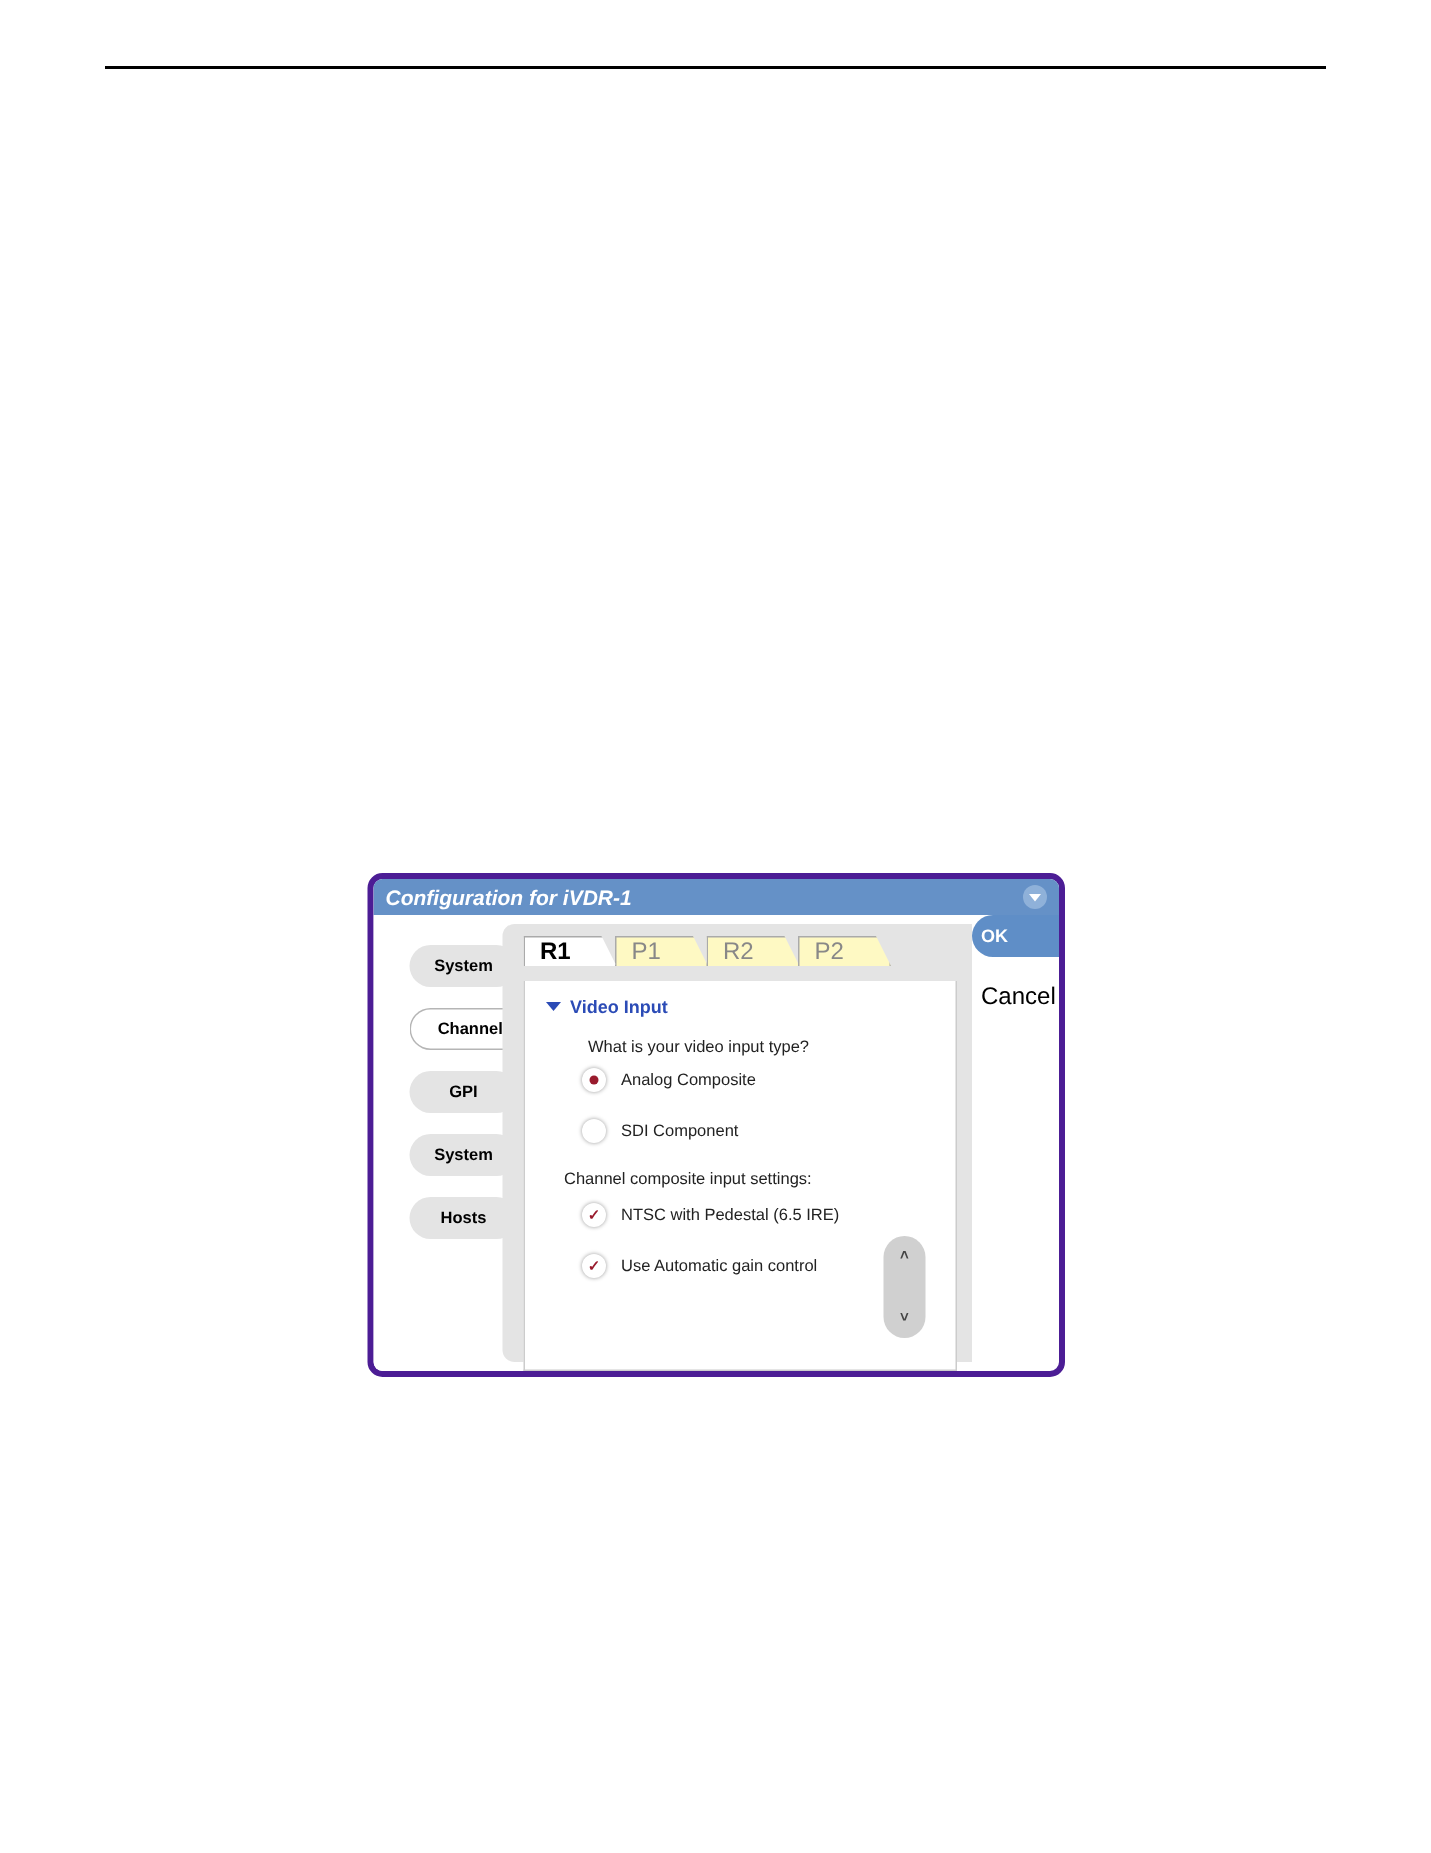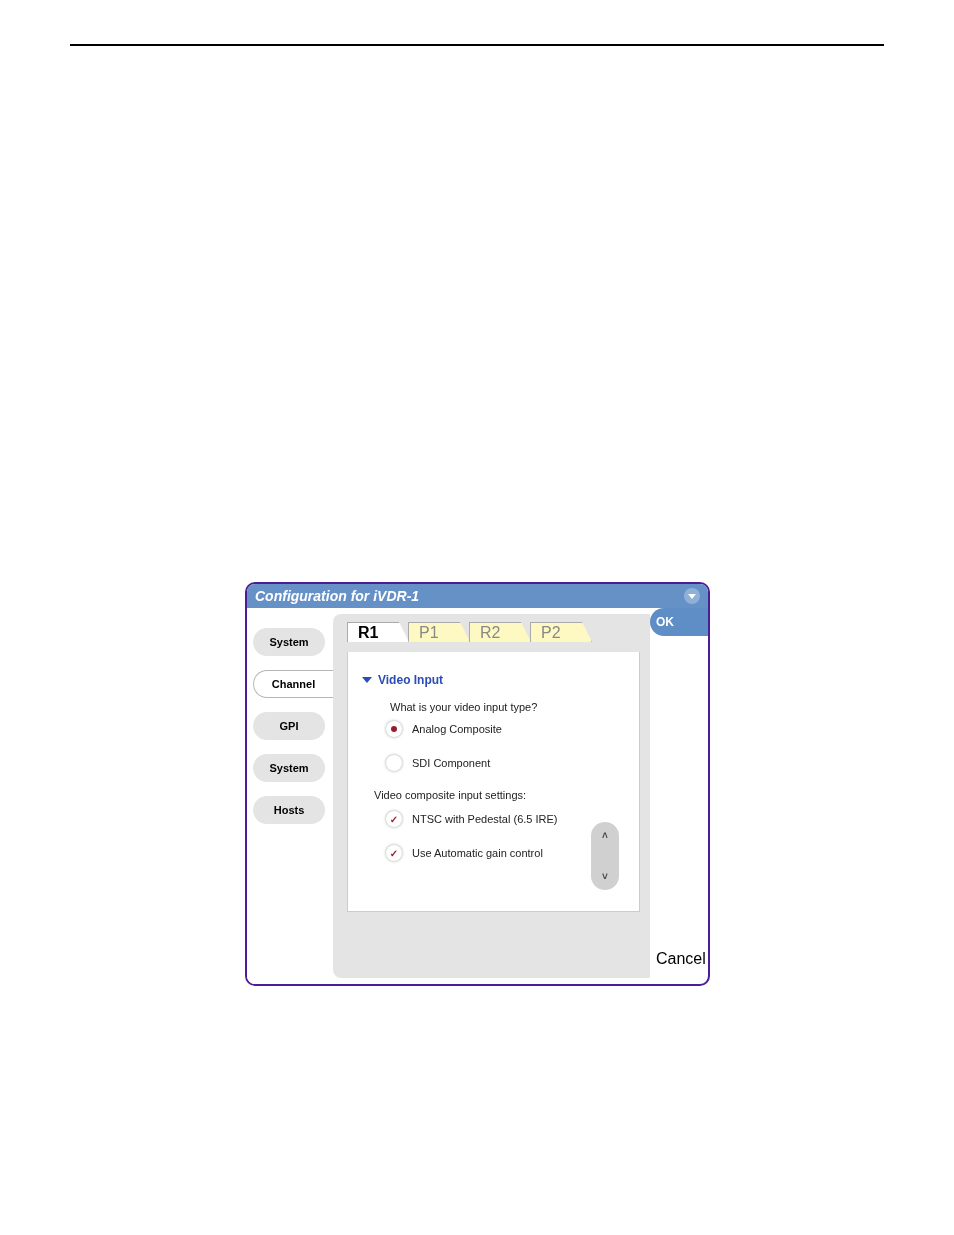--- a/index.html
+++ b/index.html
@@ -16,22 +16,22 @@
     left: 70px;
     right: 70px;
     height: 2px;
     background: #000;
   }
   .dialog-wrap {
     position: absolute;
     top: 582px;
     left: 245px;
     width: 465px;
-    height: 404px;
-    border: 2px solid #4c1d95;
+    height: 336px;
+    border: 4px solid #4c1d95;
     border-radius: 10px;
     overflow: hidden;
     background: #ffffff;
   }
   .titlebar {
     background: #6591c7;
     color: #ffffff;
     font-style: italic;
     font-weight: bold;
     font-size: 14px;
@@ -56,21 +56,21 @@
   .body-area {
     display: flex;
     height: calc(100% - 24px);
   }
   .sidebar {
     width: 86px;
     padding-top: 20px;
     display: flex;
     flex-direction: column;
     gap: 14px;
-    padding-left: 6px;
+    padding-left: 24px;
     background: #ffffff;
   }
   .side-pill {
     width: 72px;
     height: 28px;
     border-radius: 14px;
     background: #e4e4e4;
     color: #000;
     font-size: 11px;
     font-weight: bold;
@@ -132,21 +132,20 @@
     color: #222;
   }
   .section-head {
     color: #2b4bb6;
     font-weight: bold;
     font-size: 12px;
     display: flex;
     align-items: center;
     gap: 6px;
     margin-bottom: 14px;
-    margin-top: 11px;
   }
   .disclosure {
     width: 0;
     height: 0;
     border-left: 5px solid transparent;
     border-right: 5px solid transparent;
     border-top: 6px solid #2b4bb6;
     display: inline-block;
   }
   .question {
@@ -200,21 +199,21 @@
     flex-direction: column;
     justify-content: space-between;
     align-items: center;
     padding: 8px 0;
   }
   .scroll-capsule span { font-size: 10px; font-weight: bold; color: #444; cursor: pointer; }
   .action-col {
     width: 58px;
     display: flex;
     flex-direction: column;
-    justify-content: space-between;
+    justify-content: flex-start;
     padding-bottom: 16px;
     gap: 18px;
     align-items: flex-start;
   }
   .ok-btn {
     background: #5f8ec7;
     color: #fff;
     border: none;
     height: 28px;
     width: 100%;
@@ -281,21 +280,21 @@
         <div class="radio-row">
           <span class="radio-dot sel"></span>
           <span>Analog Composite</span>
         </div>
 
         <div class="radio-row">
           <span class="radio-dot"></span>
           <span>SDI Component</span>
         </div>
 
-        <div class="subhead">Video composite input settings:</div>
+        <div class="subhead">Channel composite input settings:</div>
 
         <div class="check-row">
           <span class="check-dot">
               <span class="tick">✓</span>
             </span>
           <span>NTSC with Pedestal (6.5 IRE)</span>
         </div>
 
         <div class="check-row">
           <span class="check-dot">

